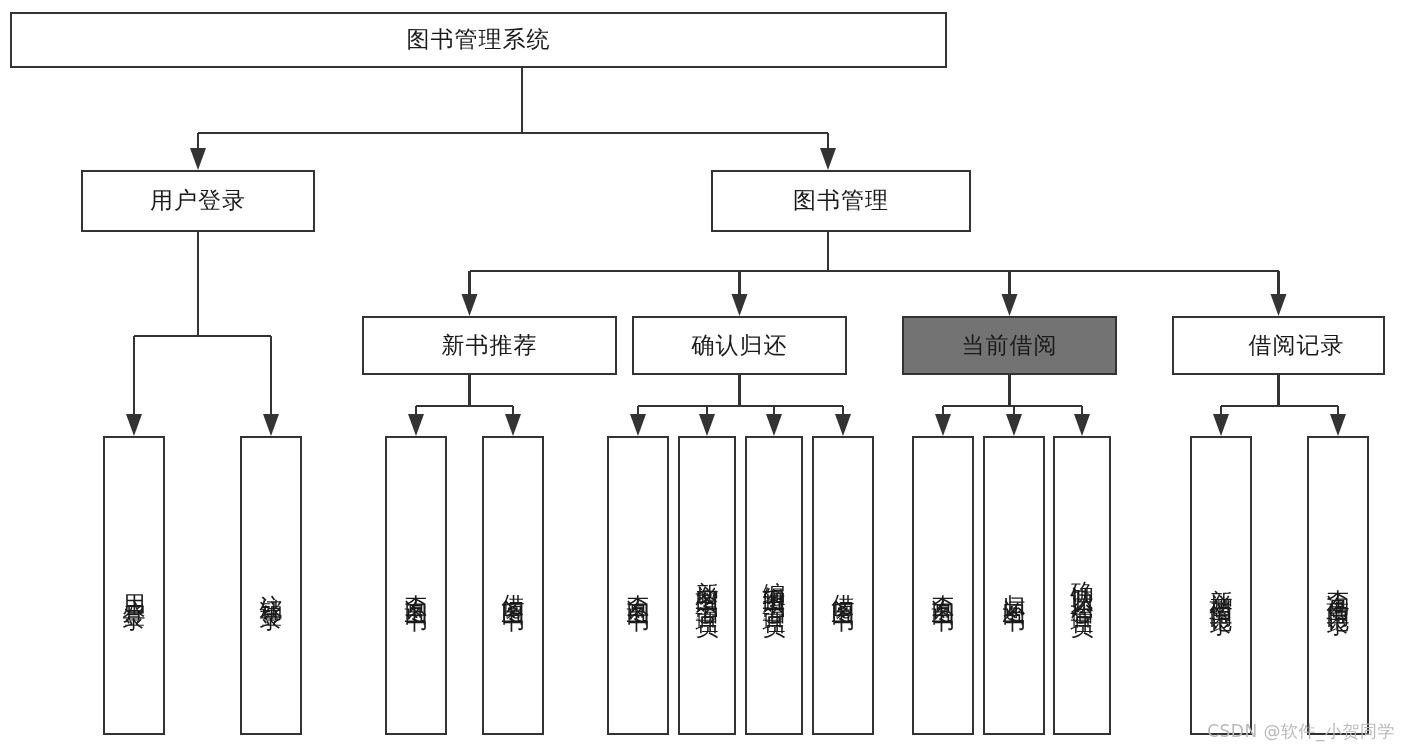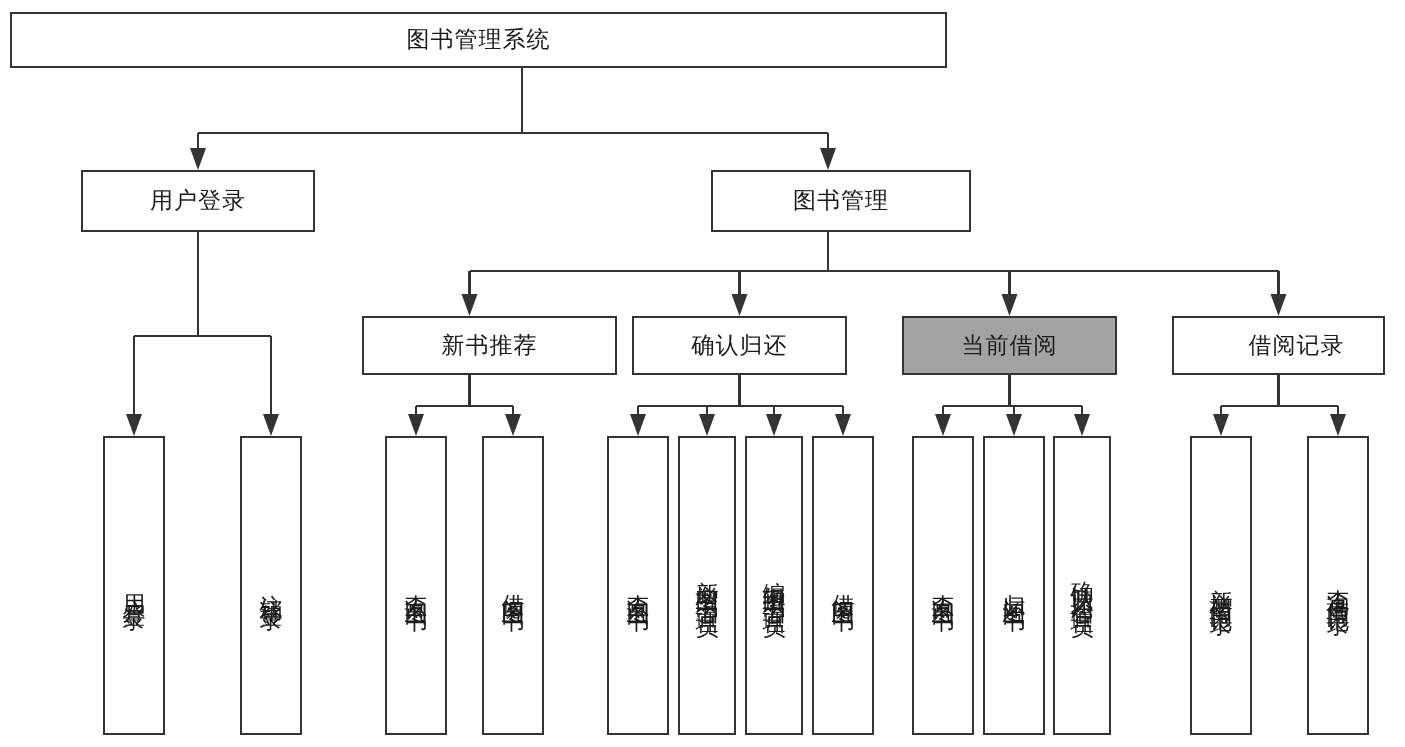--- a/index.html
+++ b/index.html
@@ -130,21 +130,21 @@
       </div>
       <div class="node horiz" style="left: 711px; top: 170px; width: 260px; height: 62px; border-color: rgb(51, 51, 51); background: rgb(255, 255, 255); color: rgb(26, 26, 26);">
         <span class="htext">图书管理</span>
       </div>
       <div class="node horiz" style="left: 362px; top: 316px; width: 255px; height: 59px; border-color: rgb(51, 51, 51); background: rgb(255, 255, 255); color: rgb(26, 26, 26);">
         <span class="htext">新书推荐</span>
       </div>
       <div class="node horiz" style="left: 632px; top: 316px; width: 215px; height: 59px; border-color: rgb(51, 51, 51); background: rgb(255, 255, 255); color: rgb(26, 26, 26);">
         <span class="htext">确认归还</span>
       </div>
-      <div class="node horiz" style="left: 902px; top: 316px; width: 215px; height: 59px; border-color: rgb(51, 51, 51); background: #a3a3a3; color: rgb(26, 26, 26);">
+      <div class="node horiz" style="left: 902px; top: 316px; width: 215px; height: 59px; border-color: rgb(51, 51, 51); background: #737373; color: rgb(26, 26, 26);">
         <span class="htext">当前借阅</span>
       </div>
       <div class="node horiz" style="left: 1172px; top: 316px; width: 213px; height: 59px; border-color: rgb(51, 51, 51); background: rgb(255, 255, 255); color: rgb(26, 26, 26); padding-left: 36px;">
         <span class="htext">借阅记录</span>
       </div>
       <div class="node vert" style="left: 103px; top: 436px; width: 62px; height: 299px; border-color: rgb(51, 51, 51); background: rgb(255, 255, 255); color: rgb(26, 26, 26);">
         <span class="vtext">用户登录</span>
       </div>
       <div class="node vert" style="left: 240px; top: 436px; width: 62px; height: 299px; border-color: rgb(51, 51, 51); background: rgb(255, 255, 255); color: rgb(26, 26, 26);">
         <span class="vtext">注销登录</span>
@@ -176,13 +176,14 @@
       <div class="node vert" style="left: 1053px; top: 436px; width: 58px; height: 299px; border-color: rgb(51, 51, 51); background: rgb(255, 255, 255); color: rgb(26, 26, 26);">
         <span class="vtext">确认归还（管理员）</span>
       </div>
       <div class="node vert" style="left: 1190px; top: 436px; width: 62px; height: 299px; border-color: rgb(51, 51, 51); background: rgb(255, 255, 255); color: rgb(26, 26, 26);">
         <span class="vtext">新增借阅记录</span>
       </div>
       <div class="node vert" style="left: 1307px; top: 436px; width: 62px; height: 299px; border-color: rgb(51, 51, 51); background: rgb(255, 255, 255); color: rgb(26, 26, 26);">
         <span class="vtext">查询借阅记录</span>
       </div>
     </div>
+  <div id="watermark">CSDN @软件_小贺同学</div>
 </div>
 
 </body></html>

